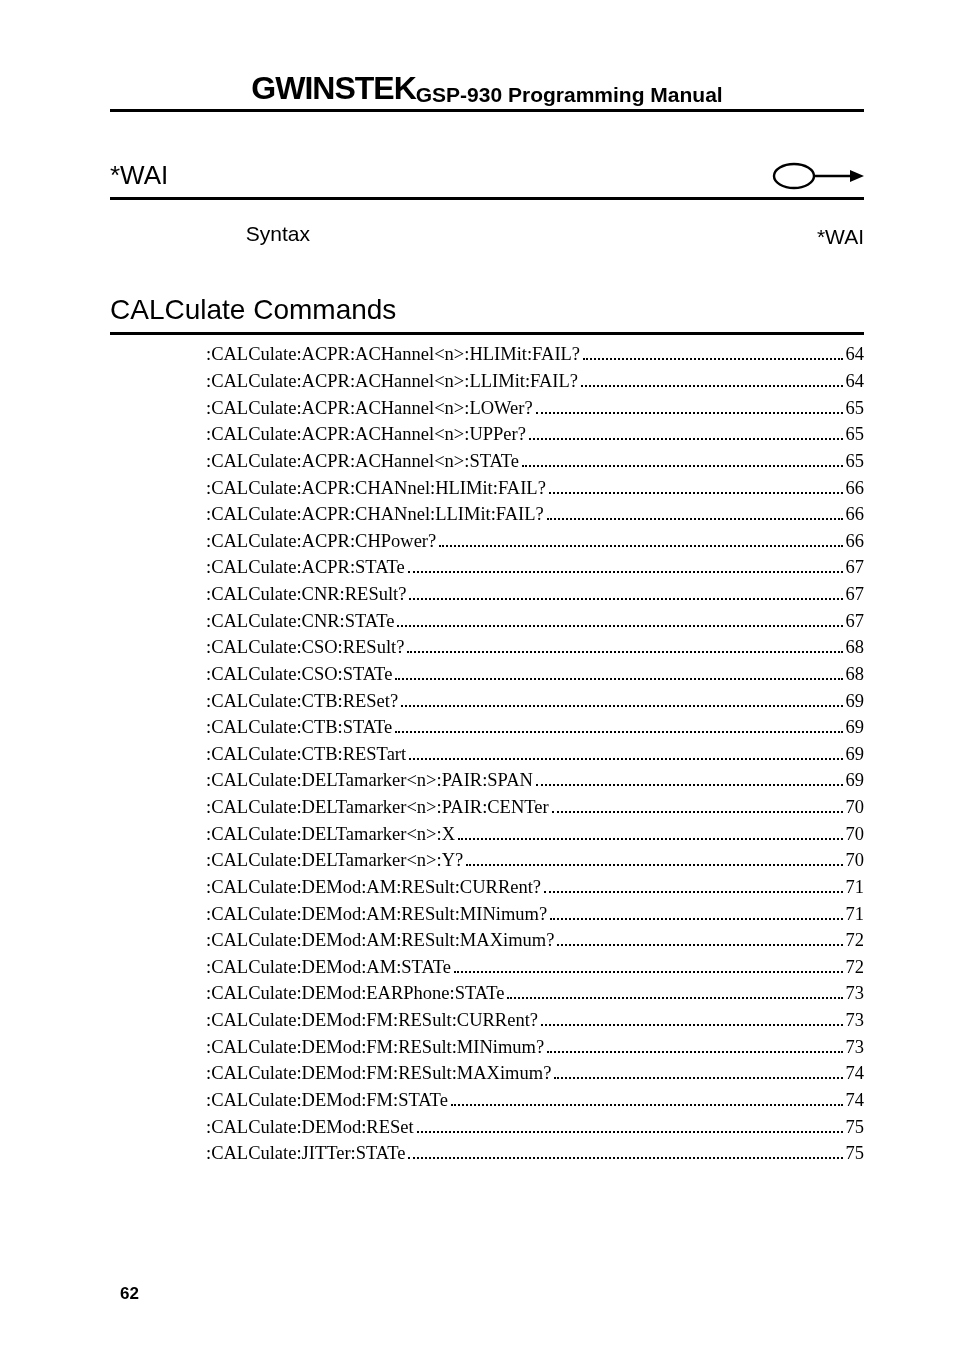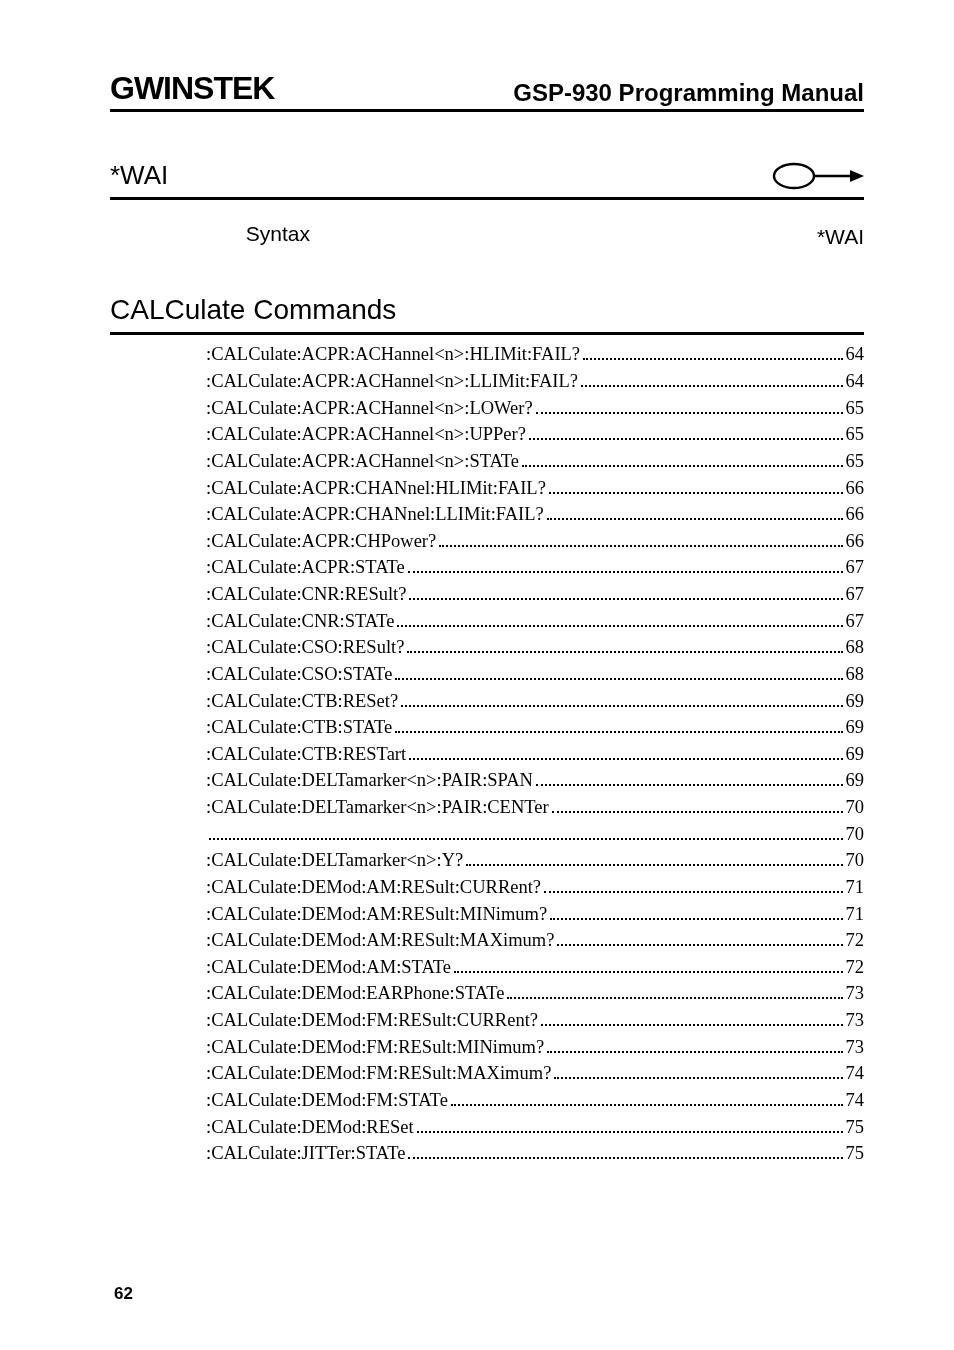--- a/index.html
+++ b/index.html
@@ -11,38 +11,38 @@
     height: 1350px;
     position: relative;
   }
   .page {
     padding: 70px 90px 0 110px;
     height: 100%;
     position: relative;
   }
   .header {
     display: flex;
-    justify-content: space-between;
+    justify-content: center;
     align-items: flex-end;
     border-bottom: 3px solid #000;
     padding-bottom: 2px;
     margin-bottom: 48px;
   }
   .logo {
     font-family: Arial, sans-serif;
     font-weight: 900;
     font-size: 32px;
     letter-spacing: -1px;
     display: flex;
     align-items: flex-end;
   }
   .manual-title {
     font-family: "Trebuchet MS", Arial, sans-serif;
     font-weight: bold;
-    font-size: 24px;
+    font-size: 21px;
   }
   .cmd-block { margin-bottom: 36px; text-align: right; }
   .cmd-header {
     display: flex;
     justify-content: space-between;
     align-items: center;
     padding-bottom: 6px;
     border-bottom: 3px solid #000;
     margin-bottom: 14px;
   }
@@ -100,21 +100,21 @@
   .toc-dots {
     flex: 1;
     border-bottom: 2px dotted #000;
     margin: 0 3px 4px 3px;
     min-width: 6px;
   }
   .toc-page { flex-shrink: 0; }
   .page-number {
     position: absolute;
     bottom: 46px;
-    left: 114px;
+    left: 120px;
     font-family: Arial, sans-serif;
     font-weight: bold;
     font-size: 17px;
   }
 </style>
 </head>
 <body>
 
 <div class="page">
   <div class="header">
@@ -228,20 +228,21 @@
         <span class="toc-label">:CALCulate:DELTamarker&lt;n&gt;:PAIR:SPAN</span>
         <span class="toc-dots"></span>
         <span class="toc-page">69</span>
       </div>
       <div class="toc-line">
         <span class="toc-label">:CALCulate:DELTamarker&lt;n&gt;:PAIR:CENTer</span>
         <span class="toc-dots"></span>
         <span class="toc-page">70</span>
       </div>
       <div class="toc-line">
+        <span class="toc-label">:CALCulate:DELTamarker&lt;n&gt;:X</span>
         <span class="toc-dots"></span>
         <span class="toc-page">70</span>
       </div>
       <div class="toc-line">
         <span class="toc-label">:CALCulate:DELTamarker&lt;n&gt;:Y?</span>
         <span class="toc-dots"></span>
         <span class="toc-page">70</span>
       </div>
       <div class="toc-line">
         <span class="toc-label">:CALCulate:DEMod:AM:RESult:CURRent?</span>

